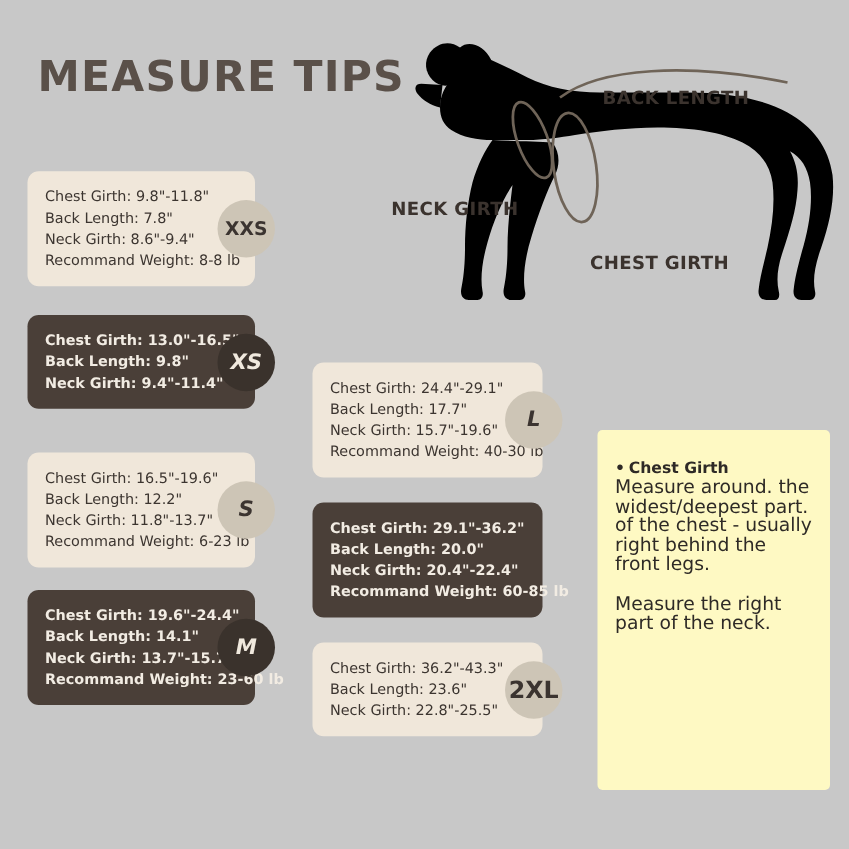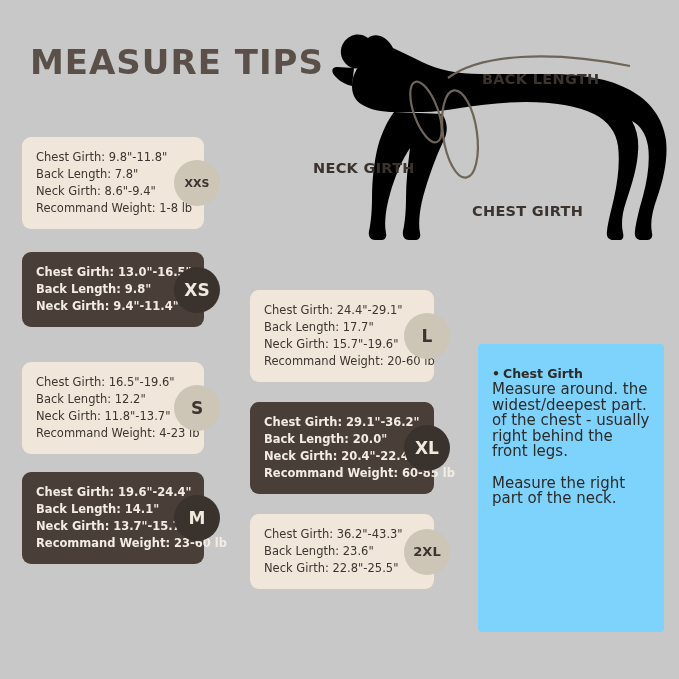--- a/index.html
+++ b/index.html
@@ -44,40 +44,40 @@
     top: 50%;
     transform: translateY(-50%);
     width: 46px; height: 46px;
     border-radius: 50%;
     display:flex; align-items:center; justify-content:center;
     font-weight: 700;
     letter-spacing: 0px;
   }
   .badge.light-badge { background:#cdc5b6; color:#3b3430; }
   .badge.dark-badge  { background:#3a322c; color:#f0e9de; }
-  .badge.s1 { font-size: 11px; }
-  .badge.s2 { font-size: 17px; }
-  .badge.s3 { font-size: 13px; }
+  .badge.s1 { font-size: 15px; }
+  .badge.s2 { font-size: 17px; font-style: italic; }
+  .badge.s3 { font-size: 19px; }
 
   
   .dog-label {
     position:absolute;
     font-size: 14.5px;
     font-weight: 700;
     color: #3b332e;
     letter-spacing: .3px;
     white-space: nowrap;
   }
 
   
   .notes {
     position:absolute;
     left: 478px; top: 344px;
     width: 186px; height: 288px;
-    background: #7dd3fc;
+    background: #fef9c3;
     border-radius: 4px;
     padding: 22px 14px 10px 14px;
   }
   .note-head {
     font-size: 12.5px;
     font-weight: 700;
     color: #2e2a26;
     margin-bottom: 1px;
   }
   .note-body {
@@ -146,61 +146,60 @@
   </svg>
 
   <div class="dog-label" style="left:482px; top:71px;">BACK LENGTH</div>
   <div class="dog-label" style="left:313px; top:160px;">NECK GIRTH</div>
   <div class="dog-label" style="left:472px; top:203px;">CHEST GIRTH</div>
 
   <div class="card light" style="left:22px; top:137px; width:182px;">
     <div class="line">Chest Girth: 9.8"-11.8"</div>
     <div class="line">Back Length: 7.8"</div>
     <div class="line">Neck Girth: 8.6"-9.4"</div>
-    <div class="line">Recommand Weight: 1-8 lb</div>
+    <div class="line">Recommand Weight: 8-8 lb</div>
     <div class="badge light-badge s1">XXS</div>
   </div>
 
   <div class="card dark" style="left:22px; top:252px; width:182px;">
     <div class="line">Chest Girth: 13.0"-16.5"</div>
     <div class="line">Back Length: 9.8"</div>
     <div class="line">Neck Girth: 9.4"-11.4"</div>
     <div class="badge dark-badge s2">XS</div>
   </div>
 
   <div class="card light" style="left:22px; top:362px; width:182px;">
     <div class="line">Chest Girth: 16.5"-19.6"</div>
     <div class="line">Back Length: 12.2"</div>
     <div class="line">Neck Girth: 11.8"-13.7"</div>
-    <div class="line">Recommand Weight: 4-23 lb</div>
+    <div class="line">Recommand Weight: 6-23 lb</div>
     <div class="badge light-badge s2">S</div>
   </div>
 
   <div class="card dark" style="left:22px; top:472px; width:182px;">
     <div class="line">Chest Girth: 19.6"-24.4"</div>
     <div class="line">Back Length: 14.1"</div>
     <div class="line">Neck Girth: 13.7"-15.7"</div>
     <div class="line">Recommand Weight: 23-60 lb</div>
     <div class="badge dark-badge s2">M</div>
   </div>
 
   <div class="card light" style="left:250px; top:290px; width:184px;">
     <div class="line">Chest Girth: 24.4"-29.1"</div>
     <div class="line">Back Length: 17.7"</div>
     <div class="line">Neck Girth: 15.7"-19.6"</div>
-    <div class="line">Recommand Weight: 20-60 lb</div>
+    <div class="line">Recommand Weight: 40-30 lb</div>
     <div class="badge light-badge s2">L</div>
   </div>
 
   <div class="card dark" style="left:250px; top:402px; width:184px;">
     <div class="line">Chest Girth: 29.1"-36.2"</div>
     <div class="line">Back Length: 20.0"</div>
     <div class="line">Neck Girth: 20.4"-22.4"</div>
     <div class="line">Recommand Weight: 60-85 lb</div>
-    <div class="badge dark-badge s2">XL</div>
   </div>
 
   <div class="card light" style="left:250px; top:514px; width:184px;">
     <div class="line">Chest Girth: 36.2"-43.3"</div>
     <div class="line">Back Length: 23.6"</div>
     <div class="line">Neck Girth: 22.8"-25.5"</div>
     <div class="badge light-badge s3">2XL</div>
   </div>
 
   <div class="notes">

